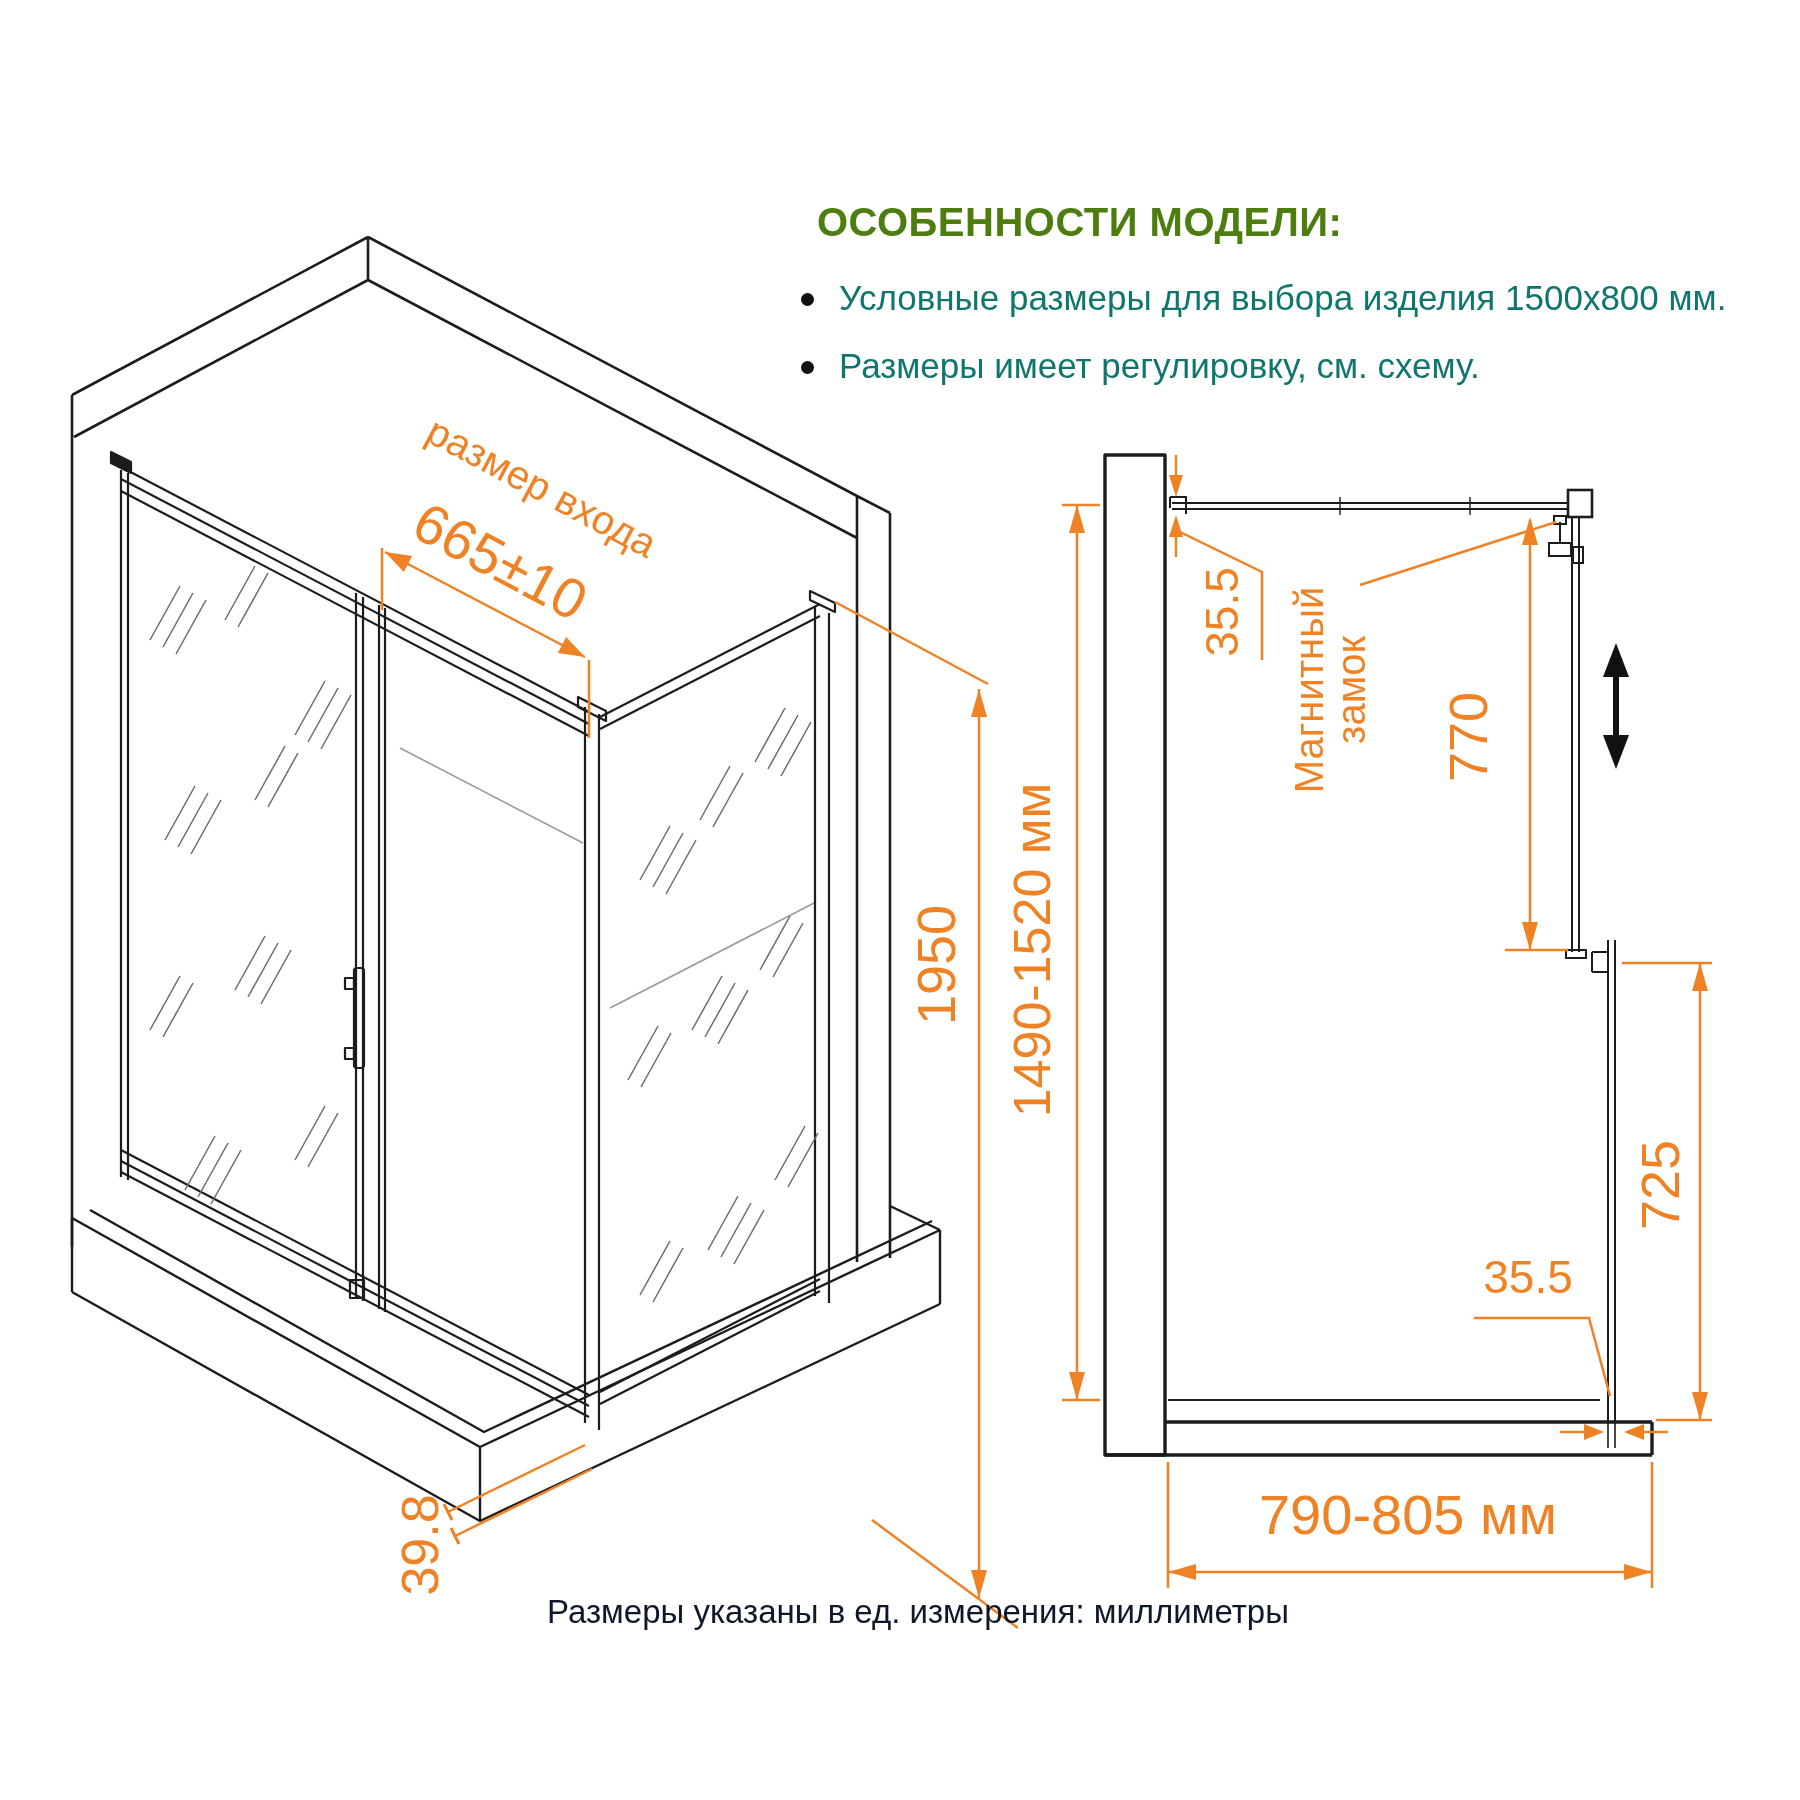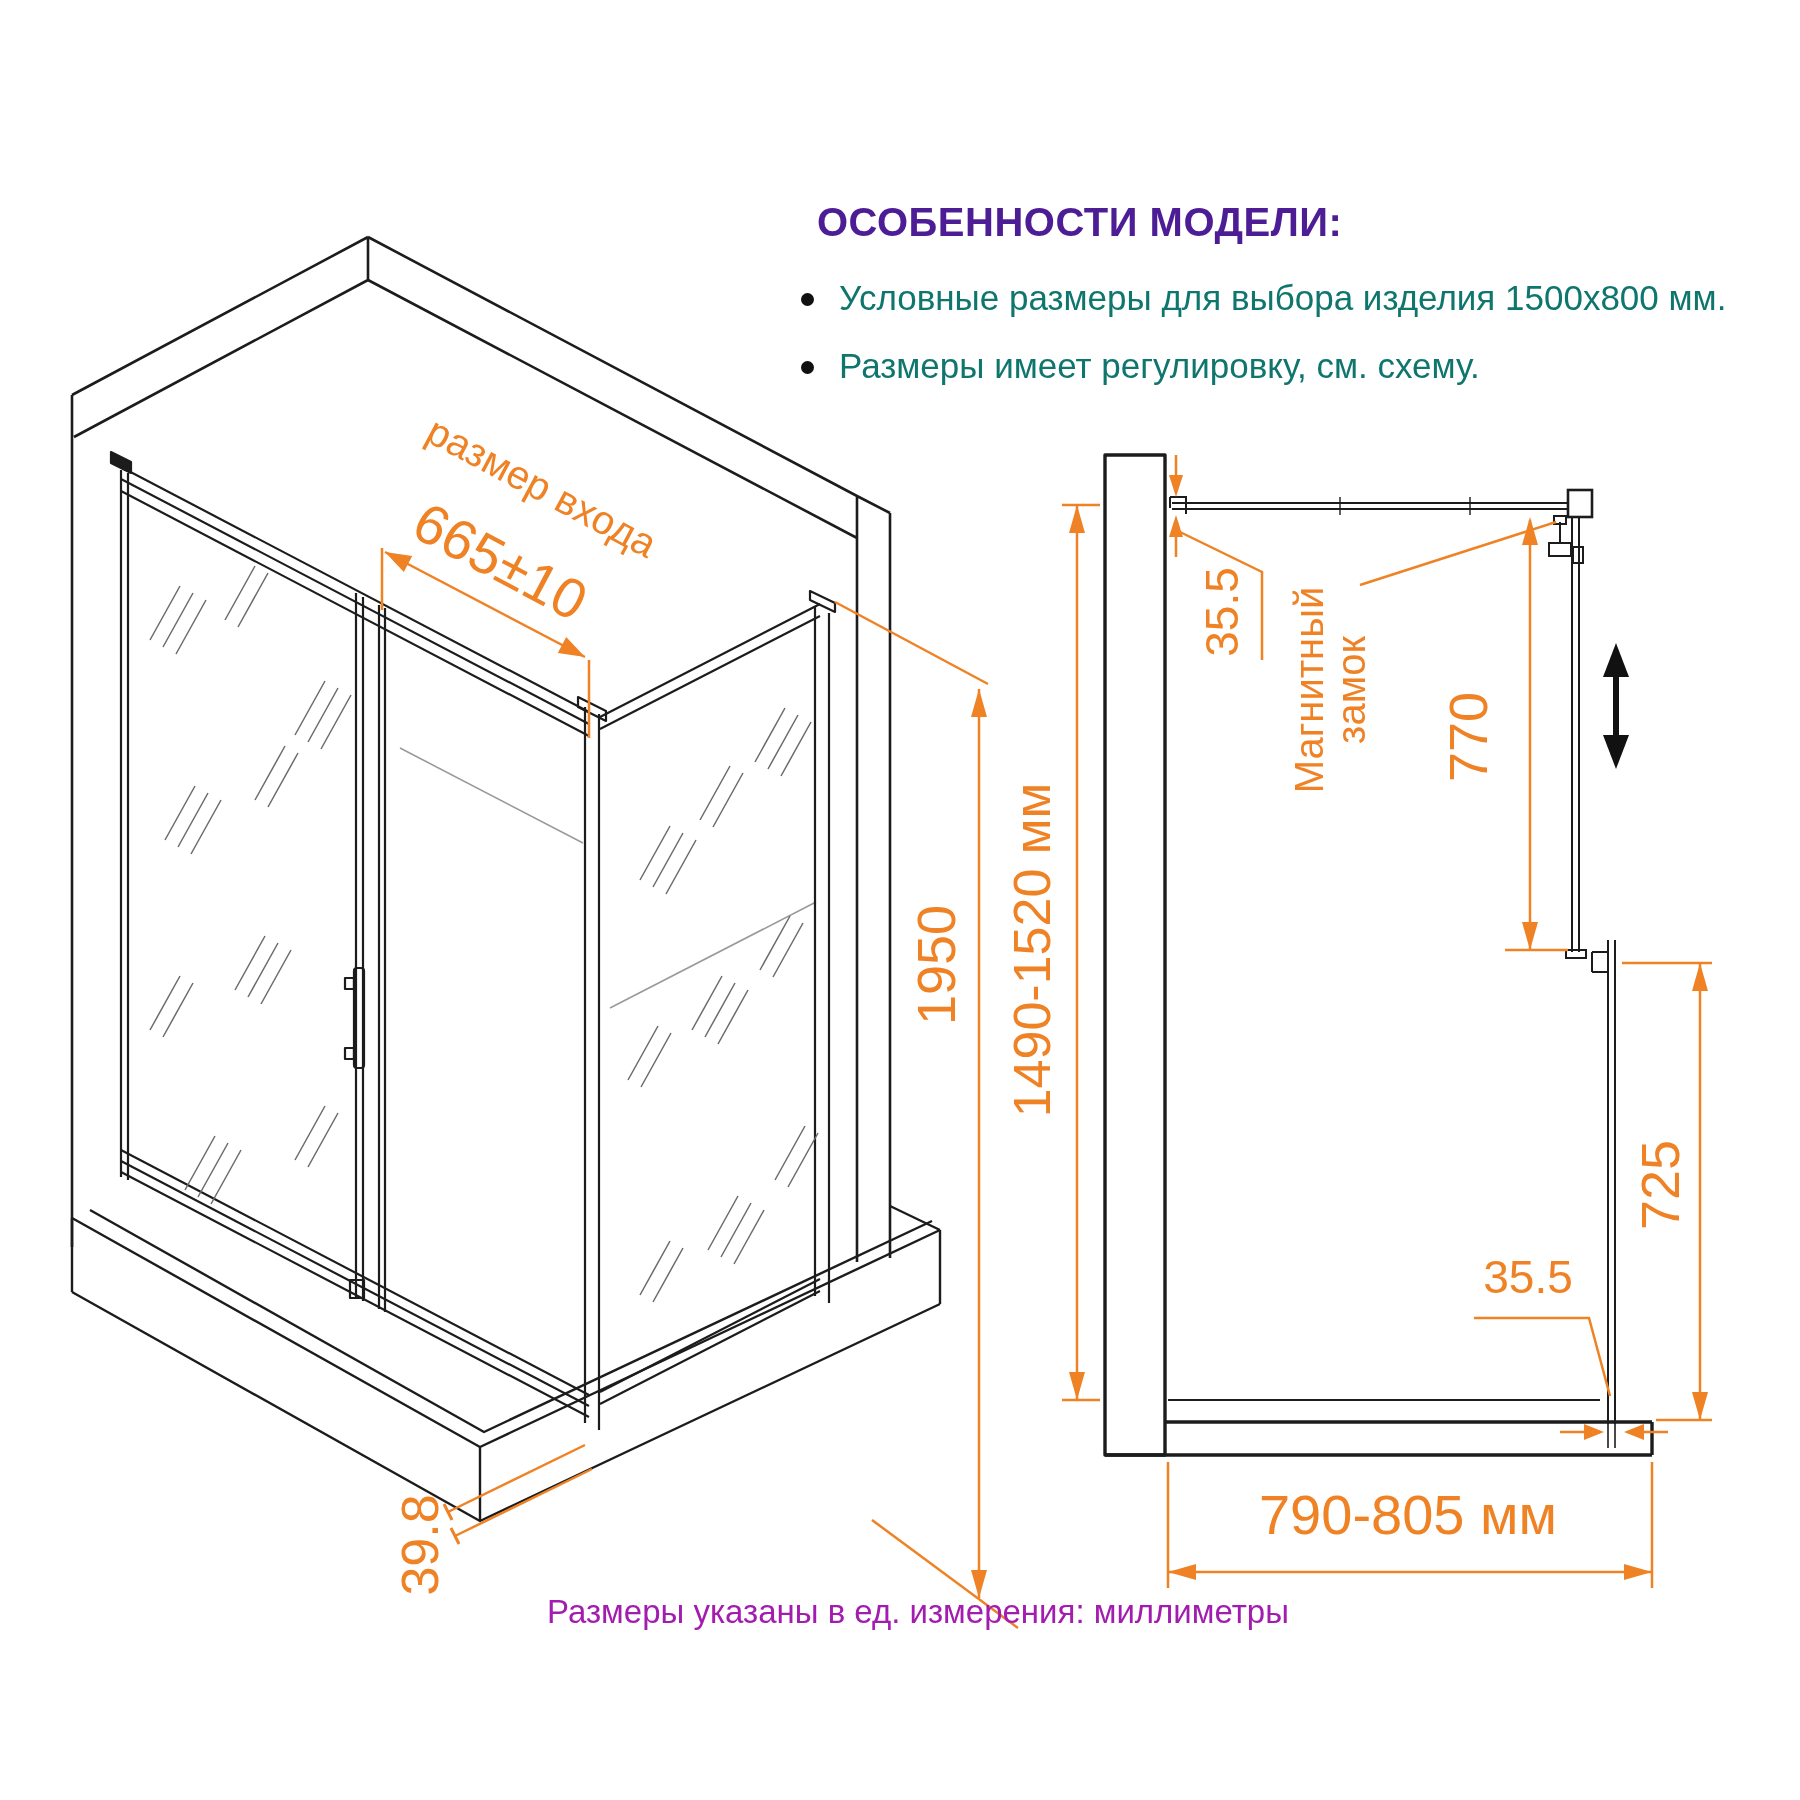--- a/index.html
+++ b/index.html
@@ -4,27 +4,27 @@
 <style>
   html,body{margin:0;padding:0;background:#ffffff;}
   #page{position:relative;width:1800px;height:1800px;background:#ffffff;overflow:hidden;
         font-family:"Liberation Sans", sans-serif;}
   svg{position:absolute;left:0;top:0;}
   .lbl{position:absolute;white-space:nowrap;color:#EF8224;
        transform:translate(-50%,-50%);line-height:1.05;}
   .rot-ccw{transform:translate(-50%,-50%) rotate(-90deg);}
   .rot-iso{transform:translate(-50%,-50%) rotate(28deg);}
   .features{position:absolute;left:795px;top:200px;width:960px;}
-  .features h2{margin:0 0 28px 22px;font-size:40px;font-weight:bold;color:#4c1d95;letter-spacing:.5px;}
+  .features h2{margin:0 0 28px 22px;font-size:40px;font-weight:bold;color:#4d7c0f;letter-spacing:.5px;}
   .features ul{margin:0;padding:0 0 0 44px;list-style:none;}
   .features li{position:relative;font-size:35px;color:#0f766e;margin-bottom:17px;line-height:1.45;}
   .features li::before{content:"";position:absolute;left:-38px;top:20px;width:13px;height:13px;
        border-radius:50%;background:#111;}
   .footer{position:absolute;left:918px;top:1612px;transform:translate(-50%,-50%);
-       font-size:33px;color:#a21caf;}
+       font-size:33px;color:#0f172a;}
   .lock-lbl{text-align:center;font-size:40px;}
 </style>
 </head>
 <body>
 
 <div id="page">
 
 <svg width="1800" height="1800" viewBox="0 0 1800 1800">
 
   <g fill="none" stroke="#1C1C1C" stroke-width="2.6" stroke-linejoin="round">

